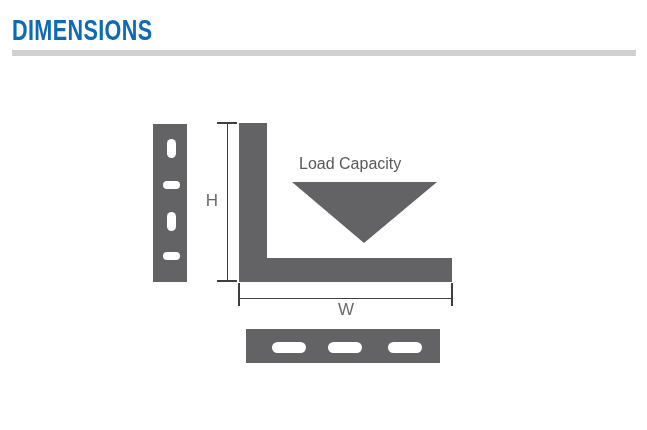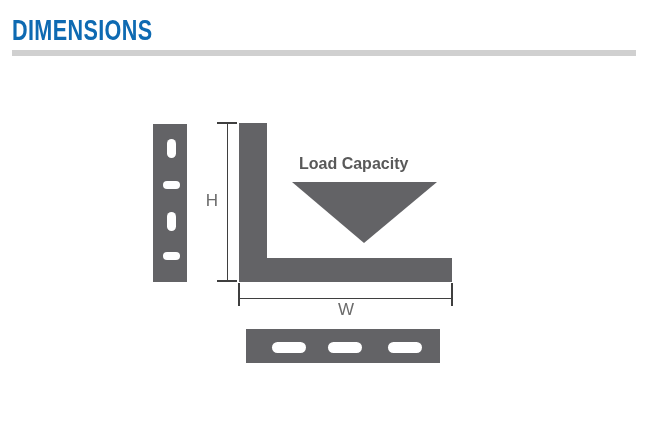--- a/index.html
+++ b/index.html
@@ -75,21 +75,21 @@
   }
   .h-label { left: 198px; top: 191px; }
   .w-label { left: 332px; top: 300px; }
 
   
   .load-label {
     position: absolute;
     left: 299px;
     top: 155px;
     font-size: 16px;
-    font-weight: bold;
+    font-weight: normal;
     color: #595959;
     white-space: nowrap;
   }
   .load-triangle {
     position: absolute;
     left: 292px;
     top: 182px;
     width: 0;
     height: 0;
     border-left: 72px solid transparent;

